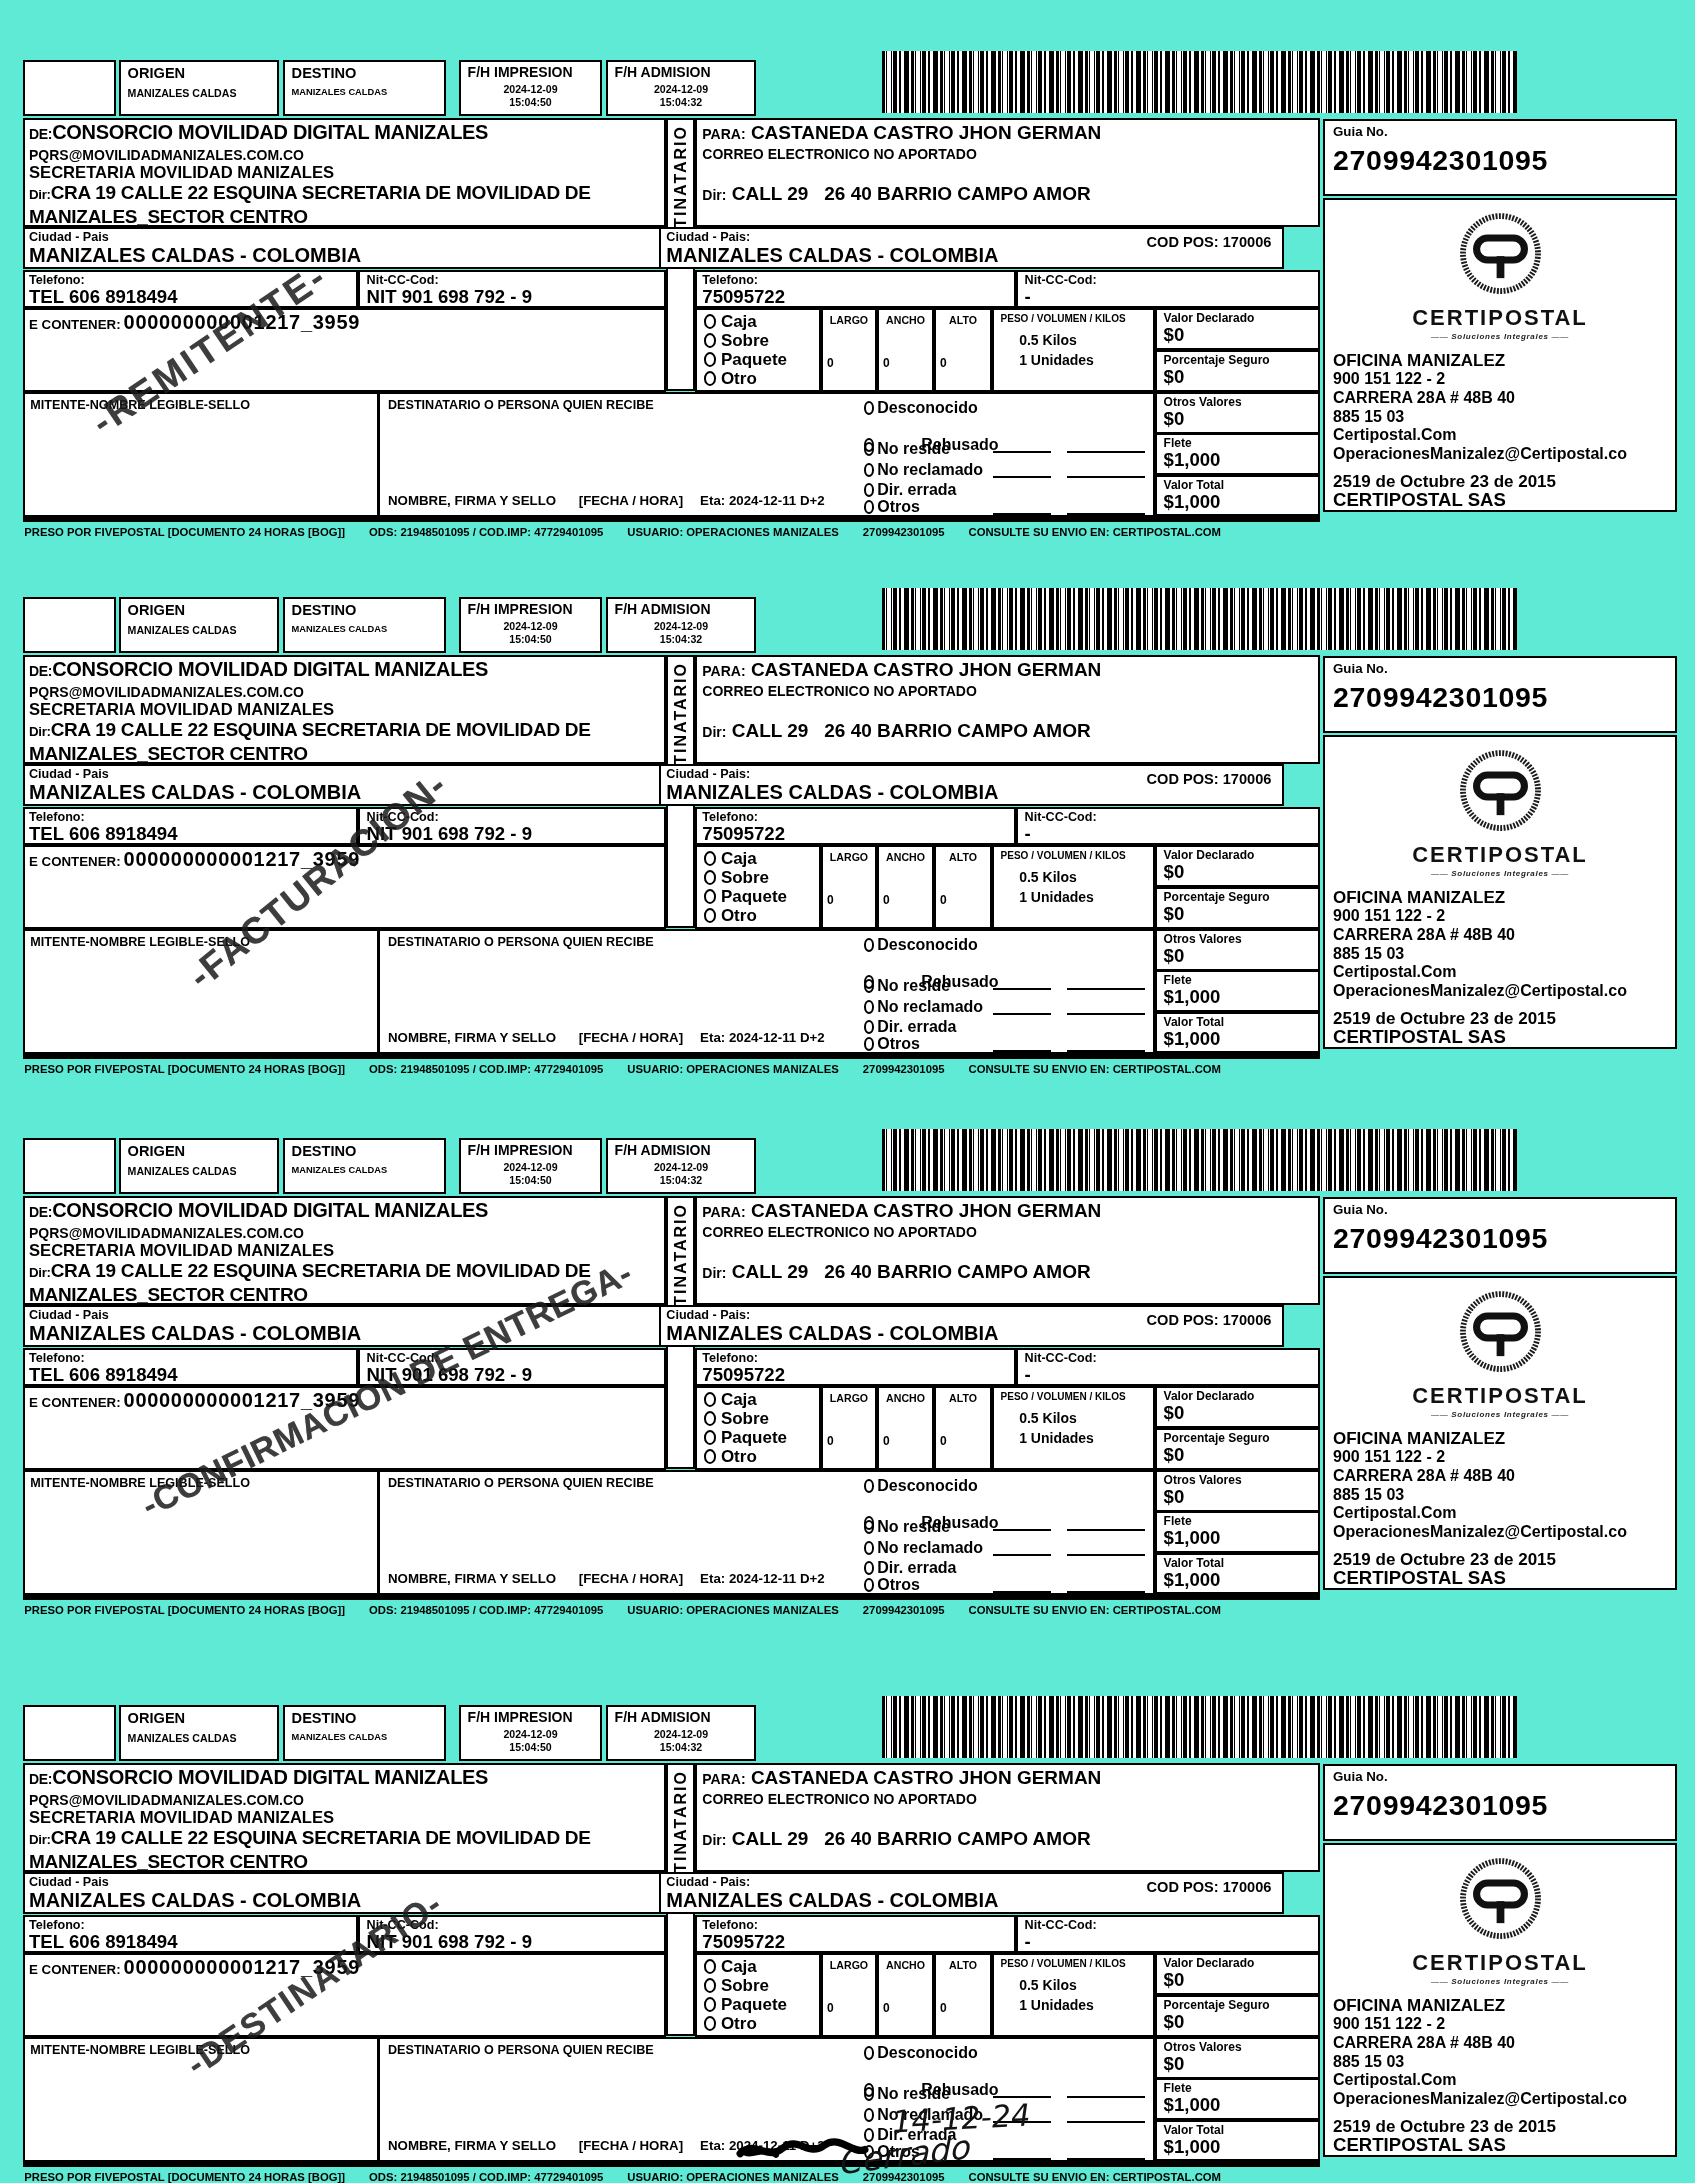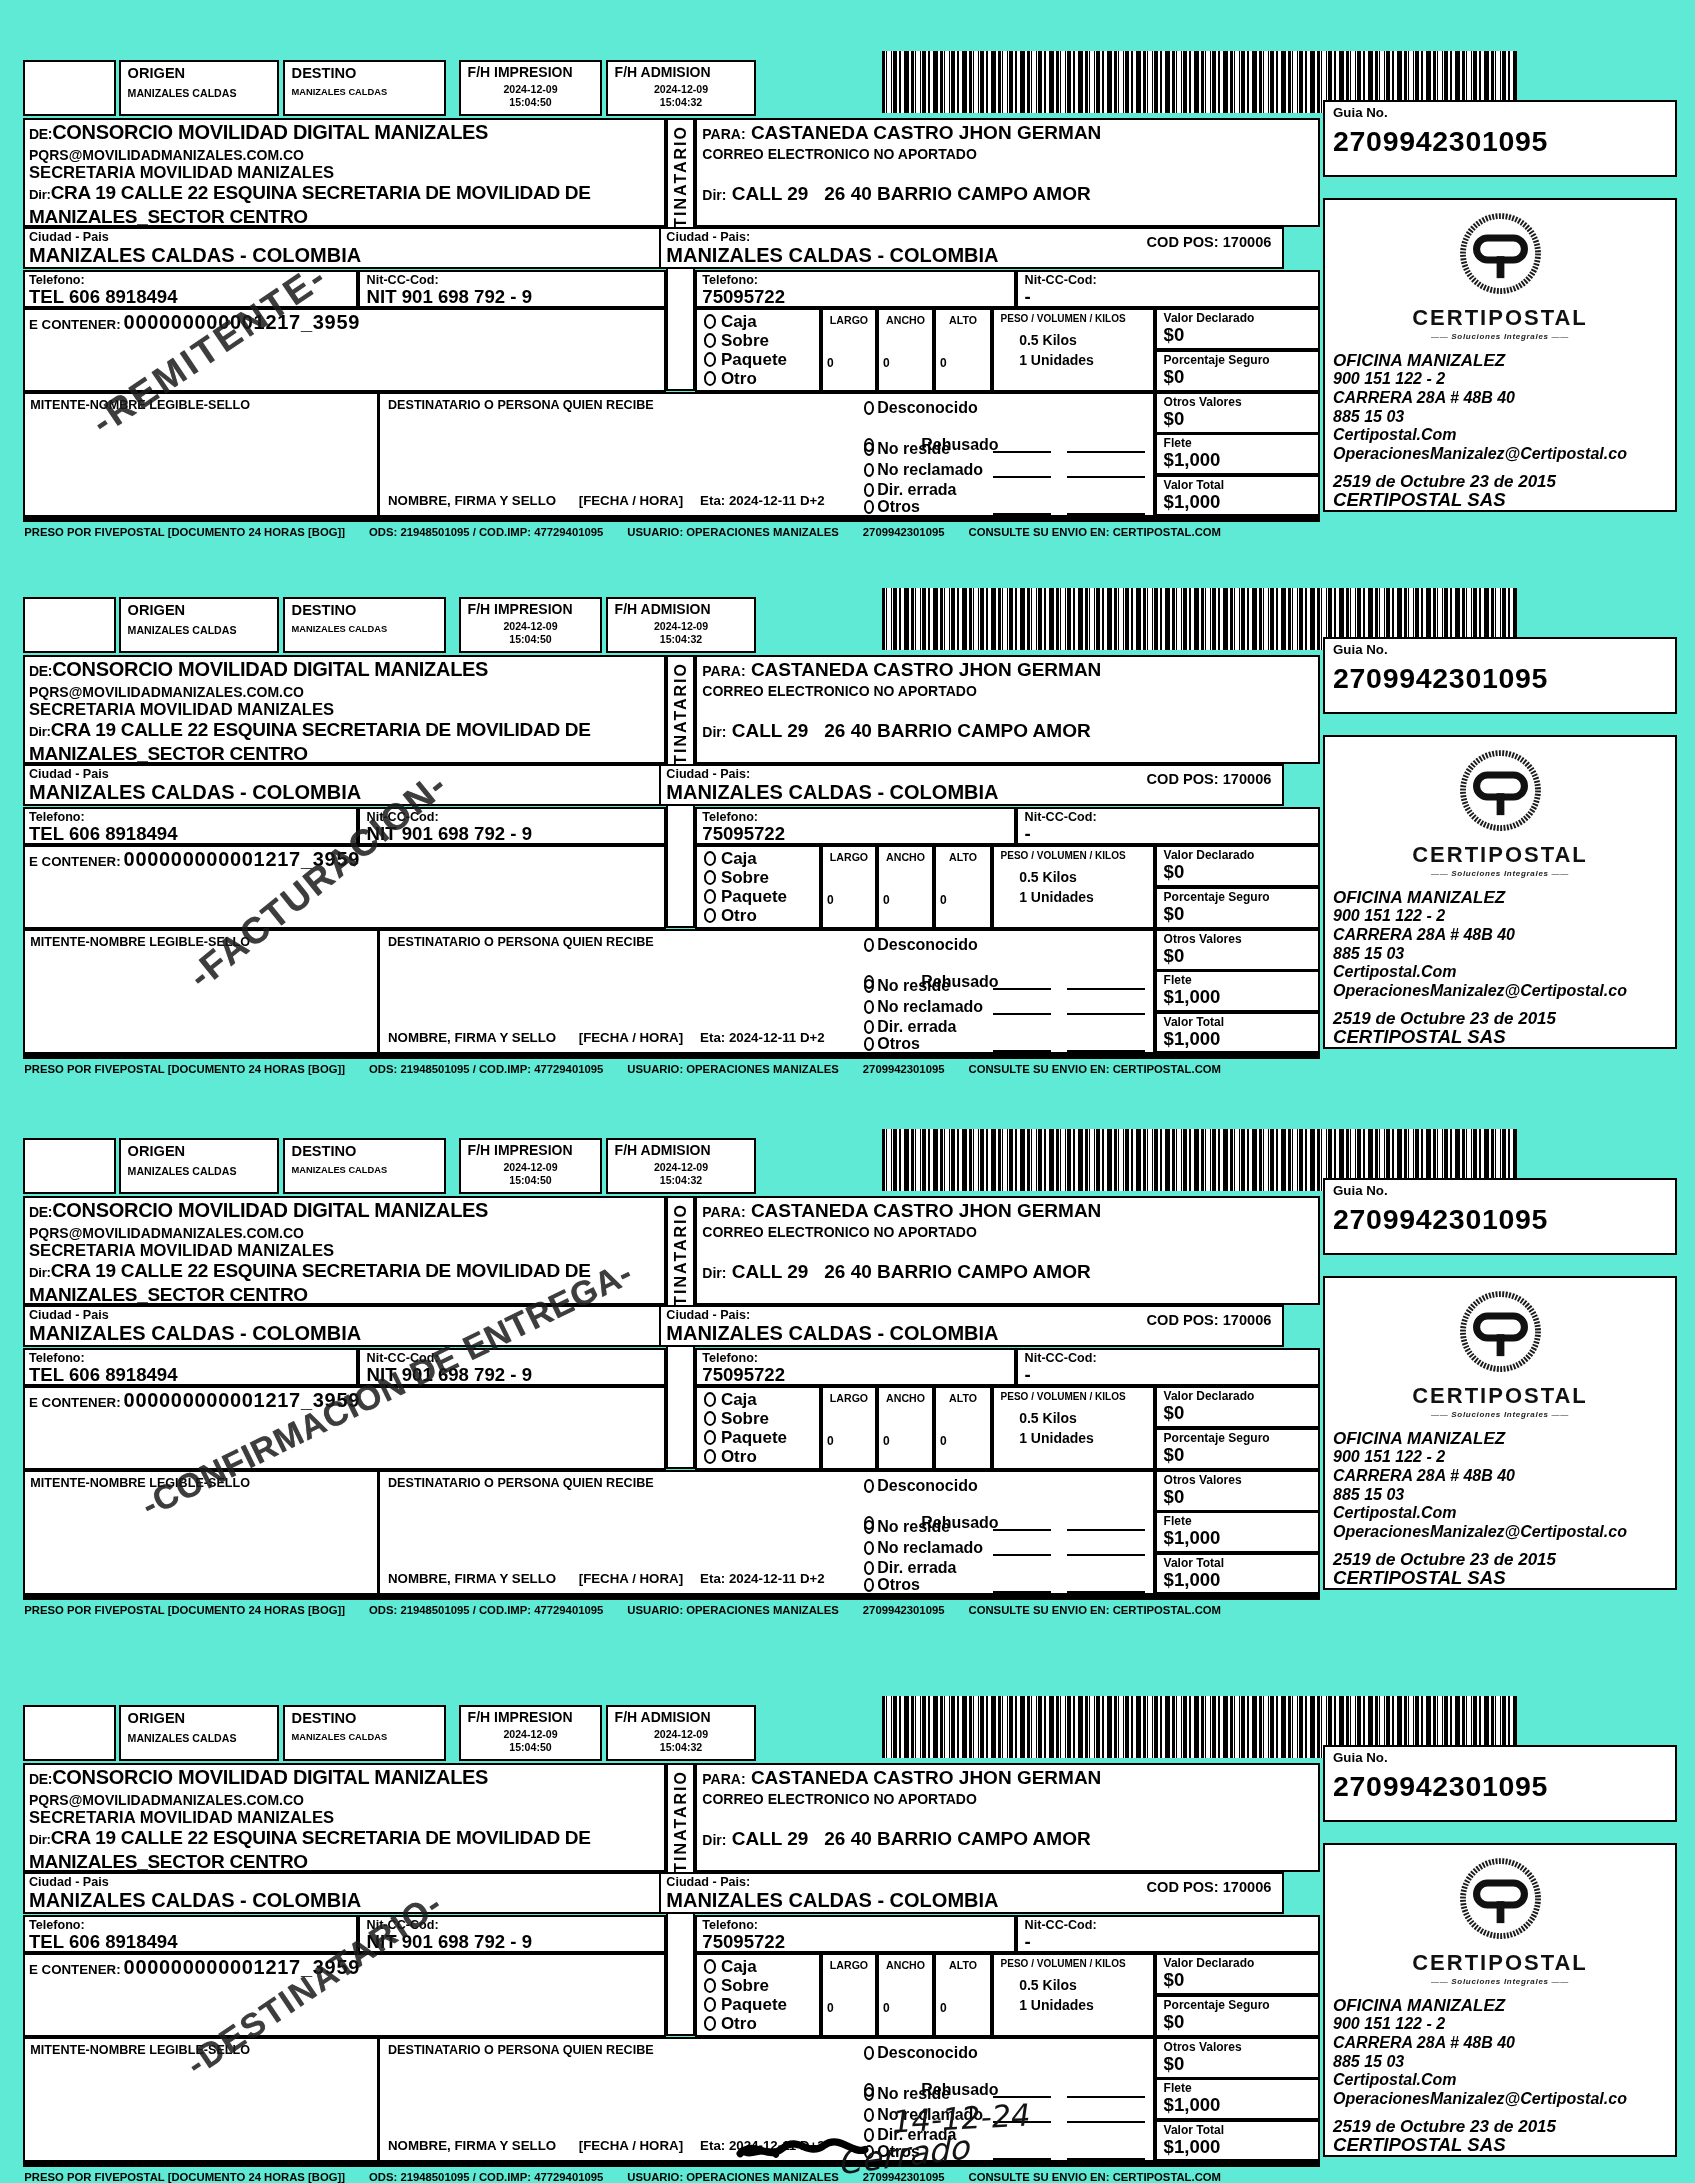--- a/index.html
+++ b/index.html
@@ -80,28 +80,28 @@
   .scirc{width:10px;height:13.3px;border:2.7px solid #000;border-radius:50%;margin-right:3.3px;flex:0 0 auto;box-sizing:border-box;}
   .dashseg{position:absolute;left:129px;top:16px;width:152px;height:2px;
      background:linear-gradient(90deg,#000 0 58px,transparent 58px 74px,#000 74px 152px);}
   .signlabel{position:absolute;left:363px;top:99px;font-size:13.3px;white-space:nowrap;}
   .signlabel .gap1{margin-left:22.5px;} .signlabel .gap2{margin-left:17px;}
   
   .footbar{left:0;top:456px;width:1297px;height:6px;background:#000;border:none;}
   .foottext{position:absolute;left:1.3px;top:466px;width:1392px;font-size:11.3px;white-space:nowrap;}
   .foottext span{margin-right:24px;}
   
-  .guia{left:1300px;top:40px;width:354px;height:77px;padding:2.7px 8px;}
+  .guia{left:1300px;top:59px;width:354px;height:77px;padding:2.7px 8px;}
   .guialabel{font-size:13.3px;display:block;}
   .guianum{font-size:28.5px;display:block;margin-top:5.3px;letter-spacing:0.7px;}
   .infobox{left:1300px;top:138px;width:354px;height:314px;padding:2.7px 8px;}
   .logo{display:block;margin:4px auto 0;width:97px;height:97px;}
   .brand{display:block;text-align:center;font-size:22px;letter-spacing:2px;margin-top:1.3px;color:#111;}
   .tagline{display:block;text-align:center;font-size:8px;color:#222;margin-top:1.3px;letter-spacing:0.7px;font-style:italic;}
-  .addr{font-size:16px;line-height:18.6px;display:block;white-space:nowrap;font-style:italic;}
+  .addr{font-size:16px;line-height:18.6px;display:block;white-space:nowrap;}
   .addr-first{margin-top:10.6px;font-size:17px;}
   .res{margin-top:9.3px;font-size:17px;}
   .company{font-size:18.6px;}
   
   .watermark{position:absolute;font-weight:bold;color:#1c1c1c;opacity:.85;white-space:nowrap;
      transform-origin:0 50%;text-shadow:0 0 0.7px #444;}
   .wm1{left:73px;top:345px;font-size:37px;letter-spacing:3.3px;transform:rotate(-34deg);}
   .wm2{left:171px;top:363px;font-size:37px;letter-spacing:2px;transform:rotate(-39deg);}
   .wm3{left:121px;top:350px;font-size:34px;letter-spacing:0.7px;transform:rotate(-26deg);}
   .wm4{left:167px;top:343px;font-size:34px;letter-spacing:2px;transform:rotate(-34deg);}

